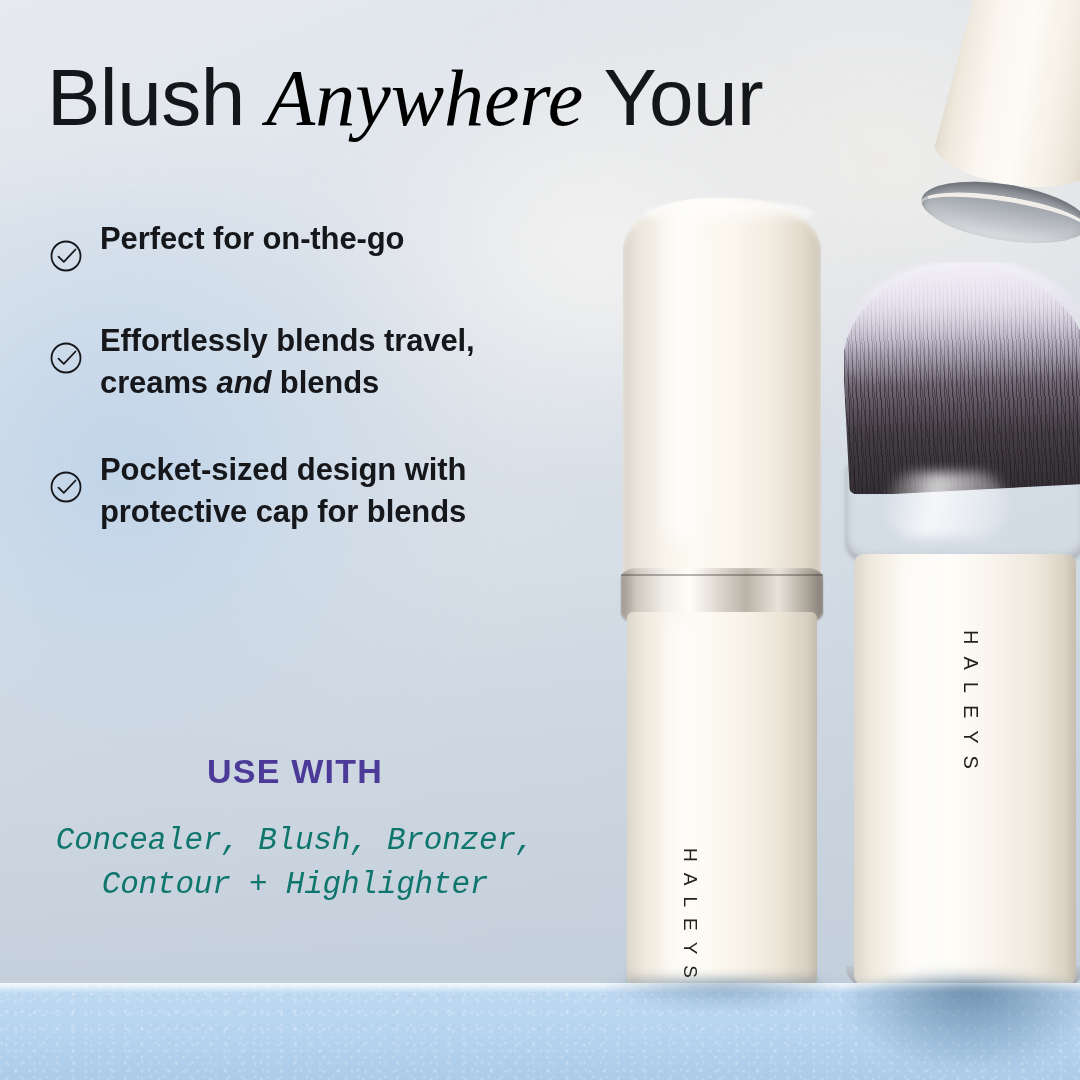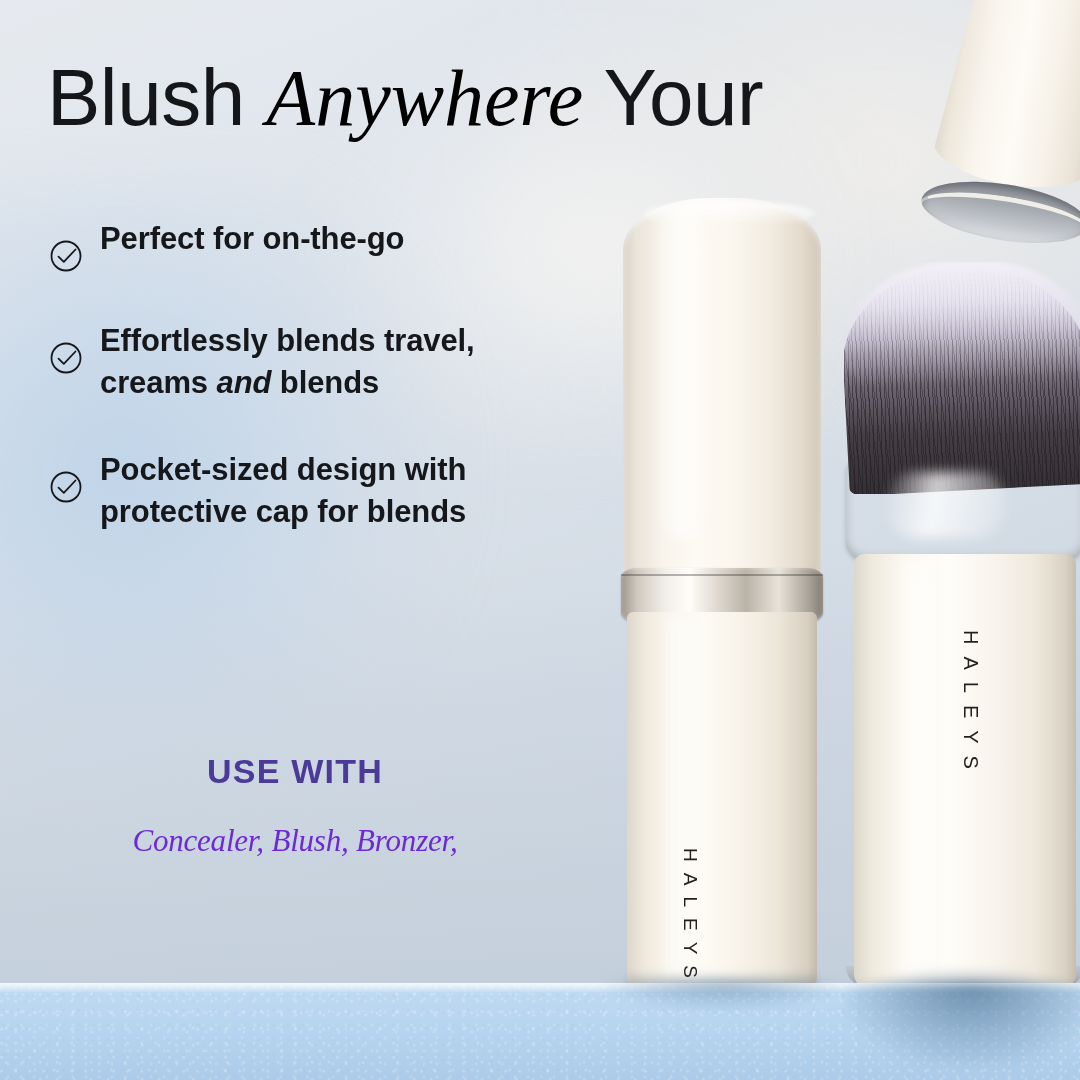--- a/index.html
+++ b/index.html
@@ -289,22 +289,22 @@
 
   .use-with{
     position:absolute; left:48px; top:752px; width:494px; text-align:center;
   }
   .use-with-title{
     font-size:34px; font-weight:700; color:#4b3a98;
     letter-spacing:1.2px; font-family:"Liberation Sans", sans-serif;
   }
   .use-with-list{
     margin-top:28px;
-    font-size:31px; line-height:1.42; color:#6d28d9;
-    font-style:italic; font-family:Liberation Serif, serif;
+    font-size:31px; line-height:1.42; color:#0f766e;
+    font-style:italic; font-family:Liberation Mono, monospace;
     letter-spacing:-0.2px;
   }
 </style>
 </head>
 <body>
 
 <div class="stage">
 
   <div class="bg-base"></div>
   <div class="bg-glow-topright"></div>
@@ -387,16 +387,16 @@
           <path d="M10.5 18.6 L15.8 23.8 L27.5 11.5" stroke="#16171b" stroke-width="1.8" stroke-linecap="round" stroke-linejoin="round"></path>
         </svg>
       </span>
       <span class="bullet-text"><span>Pocket-sized design with</span><br><span>protective cap for blends</span></span>
     </div>
 
   </div>
 
   <div class="use-with">
     <div class="use-with-title">USE WITH</div>
-    <div class="use-with-list"><span>Concealer, Blush, Bronzer,</span><br></div>
+    <div class="use-with-list"><span>Concealer, Blush, Bronzer,</span><br><span>Contour + Highlighter</span></div>
   </div>
 
 </div>
 
 </body></html>

